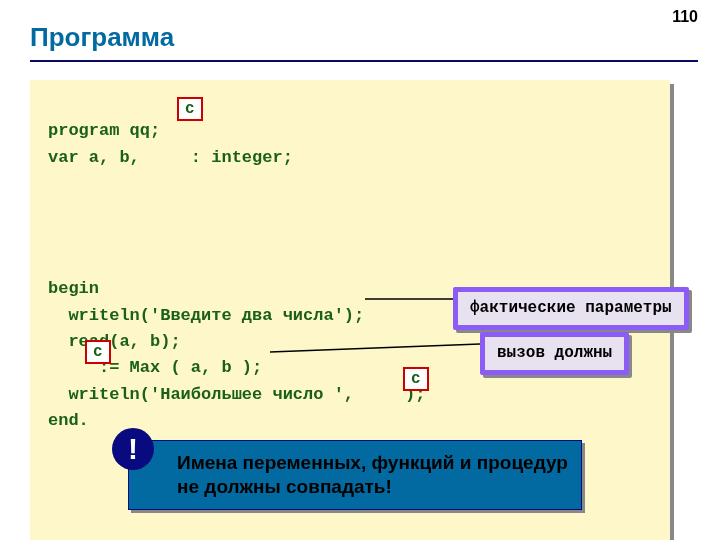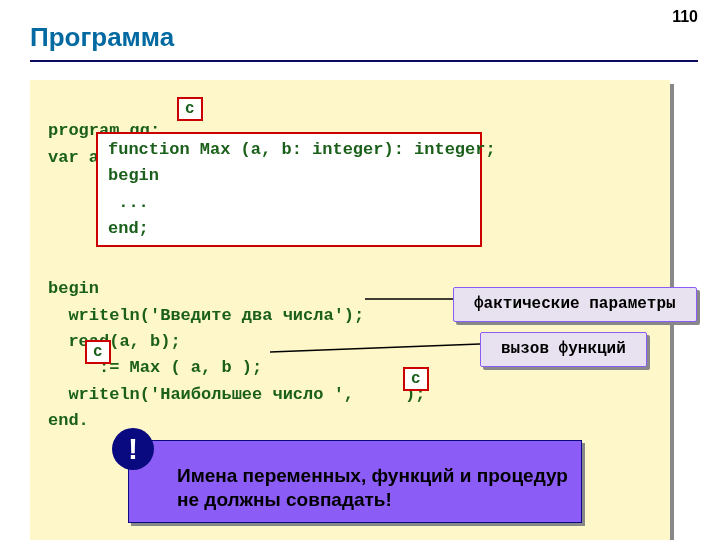--- a/index.html
+++ b/index.html
@@ -78,38 +78,38 @@
     font-size: 16px;
     padding: 0 6px;
     line-height: 20px;
   }
   .c1 { left: 147px; top: 17px; }
   .c2 { left: 55px; top: 260px; }
   .c3 { left: 373px; top: 287px; }
   .callout {
     position: absolute;
     background: #e8e2f0;
-    border: 1px solid #8b5cf6;
+    border: 5px solid #8b5cf6;
     font-size: 16px;
-    padding: 4px 20px;
+    padding: 4px 12px;
     box-shadow: 3px 3px 0 #888;
     color: #000;
     border-radius: 2px;
   }
   .callout1 { left: 423px; top: 207px; }
   .callout2 { left: 450px; top: 252px; }
   .note-box {
     position: absolute;
     left: 128px;
     top: 440px;
     width: 454px;
-    background: #8b5cf6;
+    background: #0369a1;
     border: 1.5px solid #0a0a80;
     box-shadow: 3px 3px 0 #888;
-    padding: 23px 12px 10px 48px;
+    padding: 10px 12px 10px 48px;
     font-size: 19px;
     font-weight: bold;
     color: #000;
     line-height: 1.25;
   }
   .excl {
     position: absolute;
     left: 112px;
     top: 428px;
     width: 42px;
@@ -137,31 +137,27 @@
 <body>
 
 <div class="page-number">110</div>
 <div class="title">Программа</div>
 <div class="hr"></div>
 
 <div class="code-box-wrap">
   <div class="code-box">
 <span class="codeline">program qq;</span><span class="codeline">var a, b,     : integer;</span><span class="codeline"> </span><span class="codeline"> </span><span class="codeline"> </span><span class="codeline"> </span><span class="codeline">begin</span><span class="codeline">  writeln('Введите два числа');</span><span class="codeline">  read(a, b);</span><span class="codeline">     := Max ( a, b );</span><span class="codeline">  writeln('Наибольшее число ',     );</span><span class="codeline">end.</span>
 
-    <div class="func-inset"><span>function Max (a, b: integer): integer;</span>
-<span>begin</span>
-<span> ...</span>
-<span>end;</span></div>
 
     <div class="c-badge c1">c</div>
     <div class="c-badge c2">c</div>
     <div class="c-badge c3">c</div>
 
     <div class="callout callout1">фактические параметры</div>
-    <div class="callout callout2">вызов функций</div>
+    <div class="callout callout2">вызов должны</div>
   </div>
 </div>
 
 <svg class="lines">
   <line x1="423" y1="219" x2="335" y2="219" stroke="#000" stroke-width="1.3"></line>
   <line x1="450" y1="264" x2="240" y2="272" stroke="#000" stroke-width="1.3"></line>
 </svg>
 
 <div class="excl">!</div>
 <div class="note-box">Имена переменных, функций и процедур не должны совпадать!</div>

